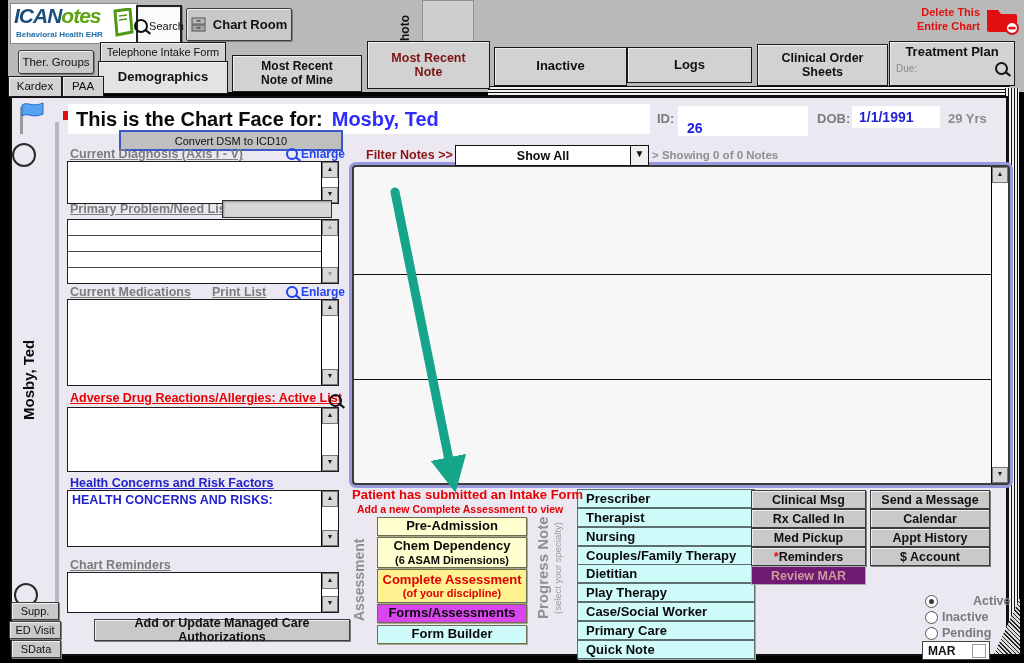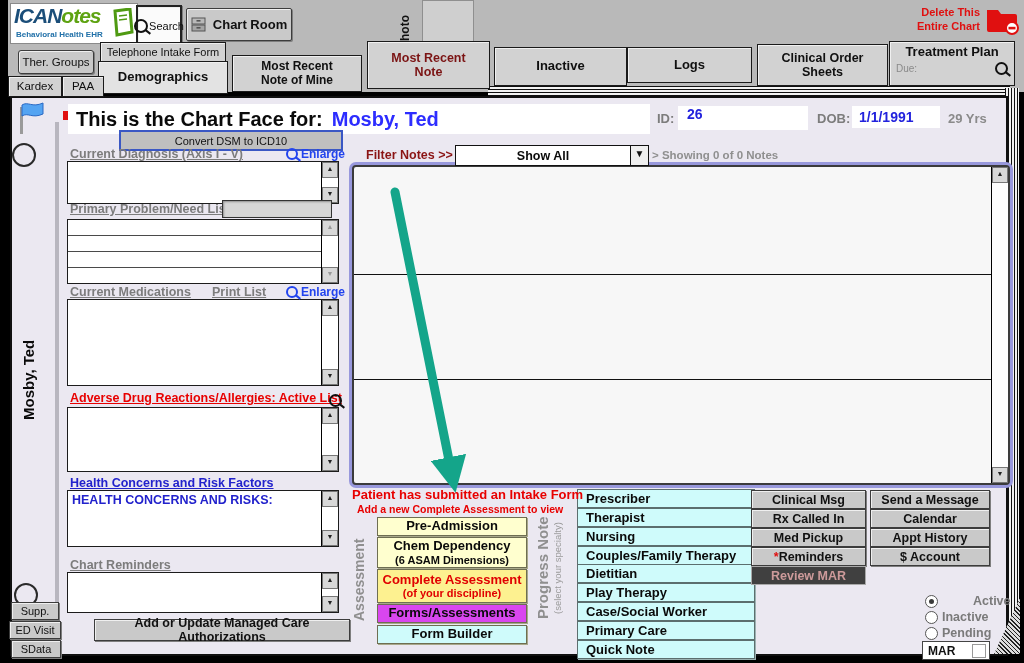--- a/index.html
+++ b/index.html
@@ -173,21 +173,21 @@
     <span>SData</span>
     </div>
 
   
   <div class="abs" style="left:63px;top:111px;width:5px;height:9px;background:#e01010;z-index:4;"></div>
   <div class="abs" style="left:68px;top:104px;width:582px;height:30px;background:#fff;display:flex;align-items:center;gap:9px;padding-left:8px;box-sizing:border-box;z-index:3;">
     <span style="font-weight:bold;font-size:20px;color:#0a0a0a;">This is the Chart Face for:</span>
     <span style="font-weight:bold;font-size:20px;color:#2d2dff;">Mosby, Ted</span>
   </div>
   <div class="abs" style="left:657px;top:111px;color:#7c7c7c;font-weight:bold;font-size:13px;z-index:3;">ID:</div>
-  <div class="abs" style="left:678px;top:106px;width:130px;height:24px;background:#fff;z-index:3;display:flex;align-items:flex-start;">
+  <div class="abs" style="left:678px;top:106px;width:130px;height:30px;background:#fff;z-index:3;display:flex;align-items:flex-end;">
     <span style="color:#2222dd;font-weight:bold;font-size:14px;padding-left:9px;">26</span>
     </div>
   <div class="abs" style="left:817px;top:111px;color:#7c7c7c;font-weight:bold;font-size:13px;z-index:3;">DOB:</div>
   <div class="abs" style="left:852px;top:106px;width:88px;height:22px;background:#fff;z-index:3;display:flex;align-items:center;">
     <span style="color:#2222dd;font-weight:bold;font-size:14px;padding-left:7px;">1/1/1991</span>
     </div>
   <div class="abs" style="left:948px;top:111px;color:#8a8a8a;font-weight:bold;font-size:13px;z-index:3;">29 Yrs</div>
 
   <div class="abs" style="left:119px;top:130px;width:220px;height:17px;background:#bfbfbf;border:2px solid #3a57c4;z-index:4;
               display:flex;align-items:center;justify-content:center;font-size:11px;color:#111;">
@@ -364,21 +364,21 @@
   <div class="actbtn btn3d" style="left:751px;top:509px;">
     <span>Rx Called In</span>
     </div>
   <div class="actbtn btn3d" style="left:751px;top:528px;">
     <span>Med Pickup</span>
     </div>
   <div class="actbtn btn3d" style="left:751px;top:547px;">
     <span style="color:#e01010;">*</span>
     <span>Reminders</span>
     </div>
-  <div class="actbtn" style="left:751px;top:566px;background:#404040;border:1px solid #a9a9a9;display:flex;align-items:center;justify-content:center;
+  <div class="actbtn" style="left:751px;top:566px;background:#701a75;border:1px solid #a9a9a9;display:flex;align-items:center;justify-content:center;
               font-weight:bold;color:#cc9a9a;">
     <span>Review MAR</span>
     </div>
 
   <div class="actbtn btn3d" style="left:870px;top:490px;width:118px;">
     <span>Send a Message</span>
     </div>
   <div class="actbtn btn3d" style="left:870px;top:509px;width:118px;">
     <span>Calendar</span>
     </div>

